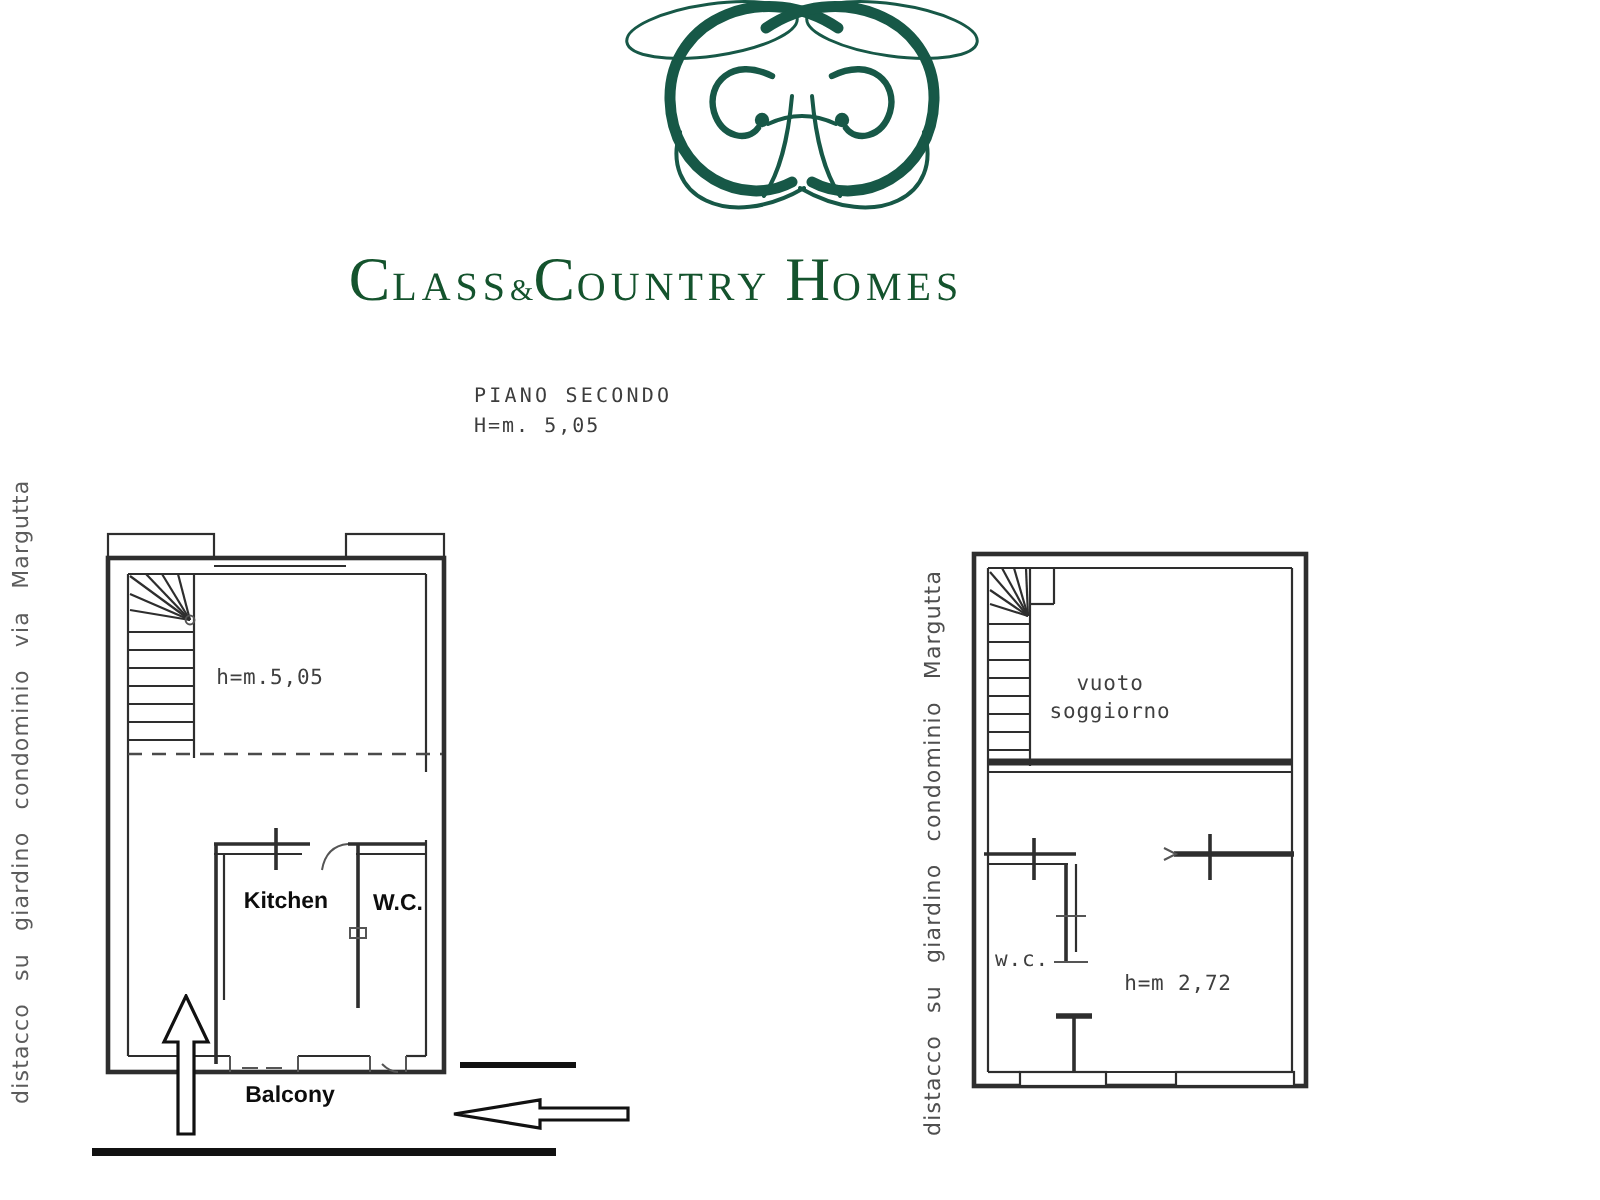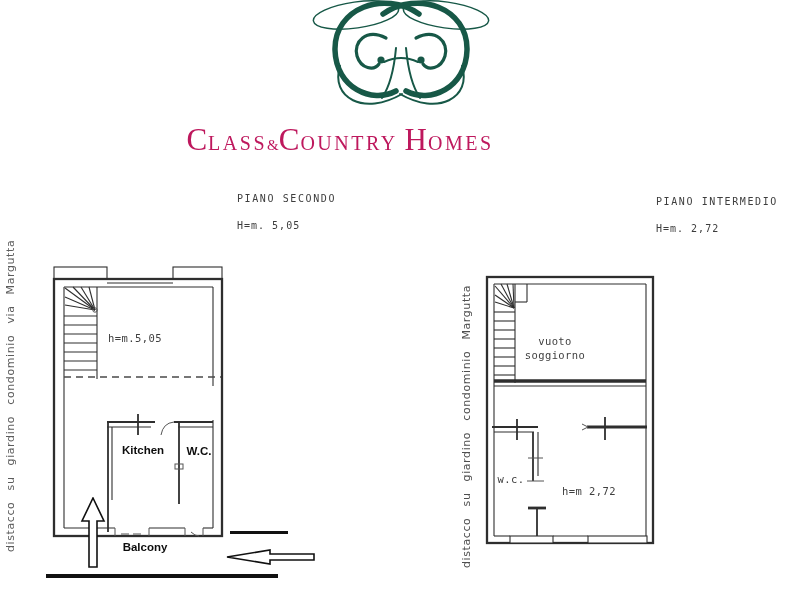--- a/index.html
+++ b/index.html
@@ -4,31 +4,31 @@
 <style>
   html,body{margin:0;padding:0;background:#fff;}
   .page{position:relative;width:800px;height:600px;background:#ffffff;overflow:hidden;
         font-family:"DejaVu Sans",sans-serif;}
 
   
   .monogram{position:absolute;left:306px;top:-4px;width:190px;height:124px;}
   .mono path,.mono ellipse{stroke:#175847;fill:none;stroke-linecap:round;}
   .mono .s1{stroke-width:1.5}.mono .s2{stroke-width:2}.mono .s3{stroke-width:3.2}.mono .s5{stroke-width:5.5}
   .mono .dot{fill:#175847;stroke:none}
-  .wordmark{position:absolute;left:12px;top:122px;width:656px;text-align:center;color:#be185d;
+  .wordmark{position:absolute;left:0;top:122px;width:656px;text-align:center;color:#14532d;
             font-family:"Liberation Serif",serif;white-space:nowrap;}
   .wordmark .big{font-size:31px;font-weight:500;letter-spacing:1px;}
   .wordmark .small{font-size:20px;letter-spacing:2.5px;}
   .wordmark .amp{font-size:15px;letter-spacing:0;}
   .wordmark .gap{display:inline-block;width:7px;}
 
   
   .scan-head{position:absolute;color:#3d3d3d;font-family:"DejaVu Sans Mono",monospace;
              font-size:10px;letter-spacing:1.6px;line-height:1;}
-  .scan-head .sub{margin-top:17px;letter-spacing:1px;}
+  .scan-head .sub{margin-top:5px;letter-spacing:1px;}
   .vtext{position:absolute;transform:rotate(-90deg);transform-origin:0 0;white-space:nowrap;
          font-family:"DejaVu Sans",sans-serif;font-size:11px;color:#5c5c5c;
          letter-spacing:.6px;word-spacing:7px;}
 
   
   .plan{position:absolute;}
   .plan line,.plan rect,.plan path,.plan circle{stroke:#2e2e2e;stroke-width:1.1;fill:none;}
   .plan .thick{stroke-width:2.3;}
   .plan .mid{stroke-width:1.8;}
   .plan .xthick{stroke-width:3.6;}
@@ -64,24 +64,20 @@
     </g>
   </svg>
 
   <div class="wordmark">
     <span class="big">C</span><span class="small">LASS</span><span class="amp">&amp;</span><span class="big">C</span><span class="small">OUNTRY</span><span class="gap"></span><span class="big">H</span><span class="small">OMES</span>
   </div>
 
   <div class="scan-head" style="left:237px;top:194px;">
     <div>PIANO SECONDO</div>
     <div class="sub">H=m. 5,05</div>
-  </div>
-  <div class="scan-head" style="left:656px;top:197px;">
-    <div>PIANO INTERMEDIO</div>
-    <div class="sub">H=m. 2,72</div>
   </div>
 
   <div class="vtext" style="left:4px;top:552px;">distacco su giardino condominio via Margutta</div>
   <div class="vtext" style="left:460px;top:568px;color:#4f4f4f;">distacco su giardino condominio Margutta</div>
 
   <svg class="plan" style="left:45px;top:258px;" width="190" height="300" viewBox="0 0 190 300">
 
     <rect x="9" y="9" width="53" height="12"></rect>
     <rect x="128" y="9" width="49" height="12"></rect>
     <rect x="9" y="21" width="168" height="257" class="thick"></rect>

